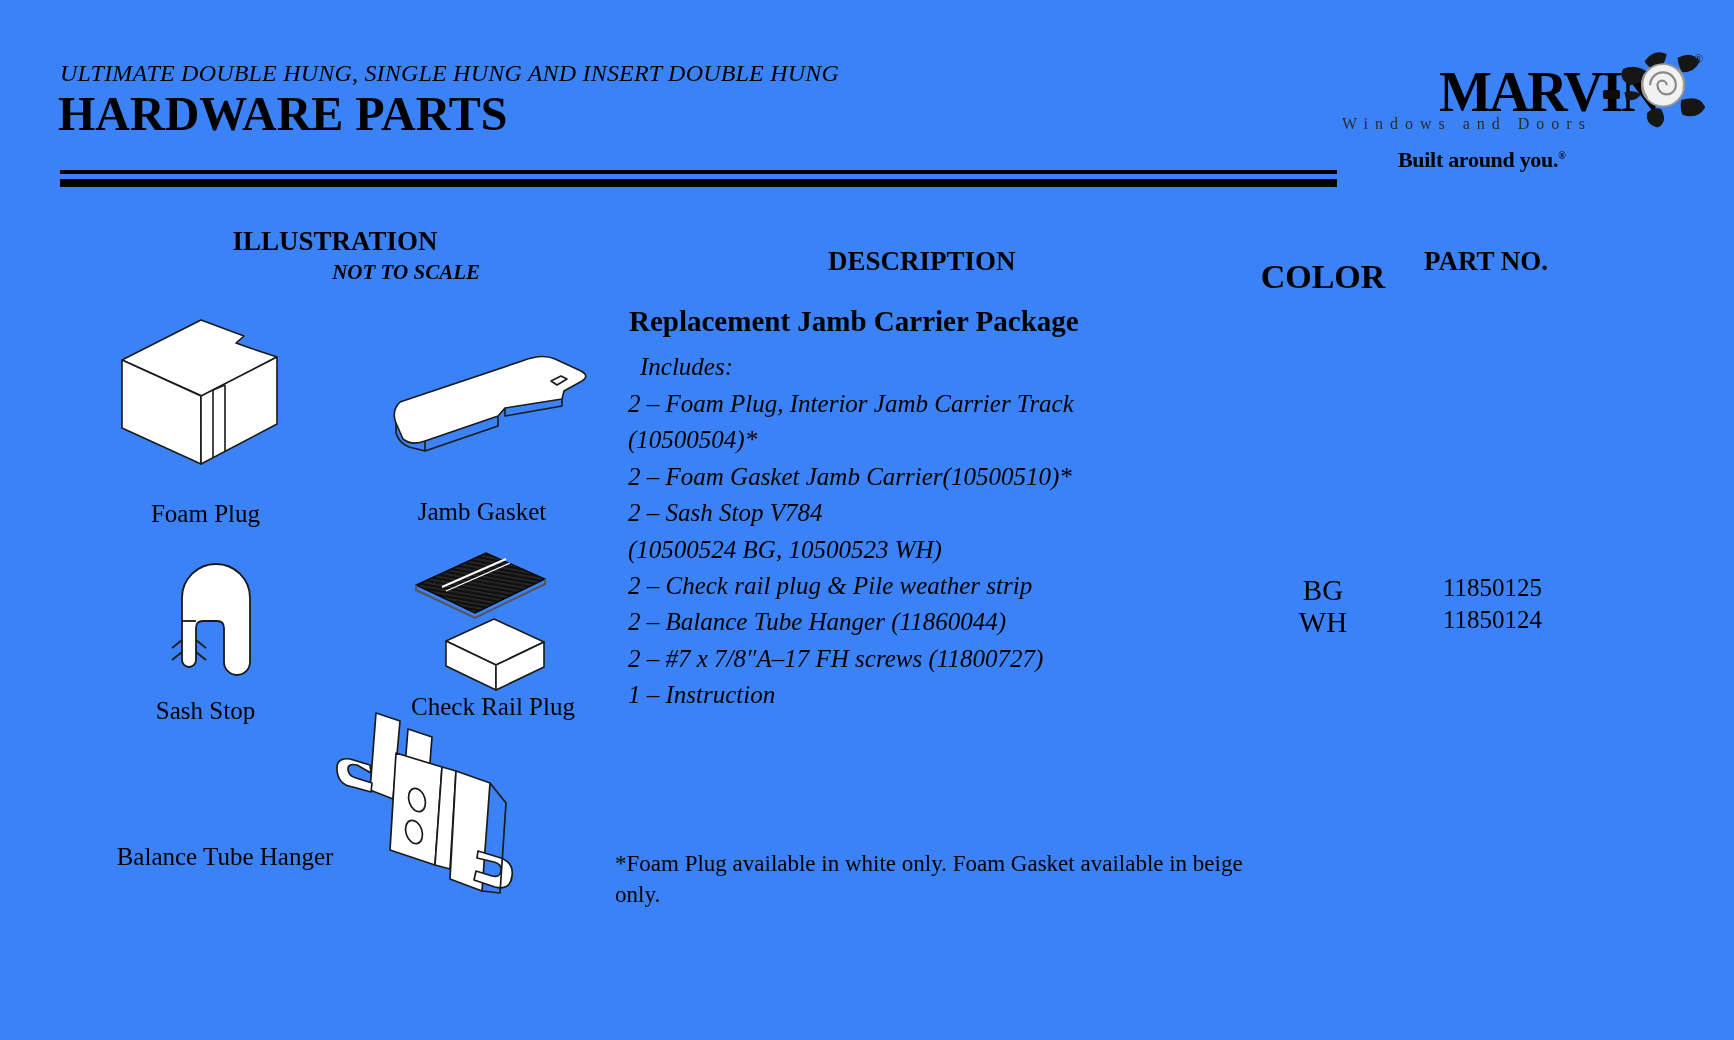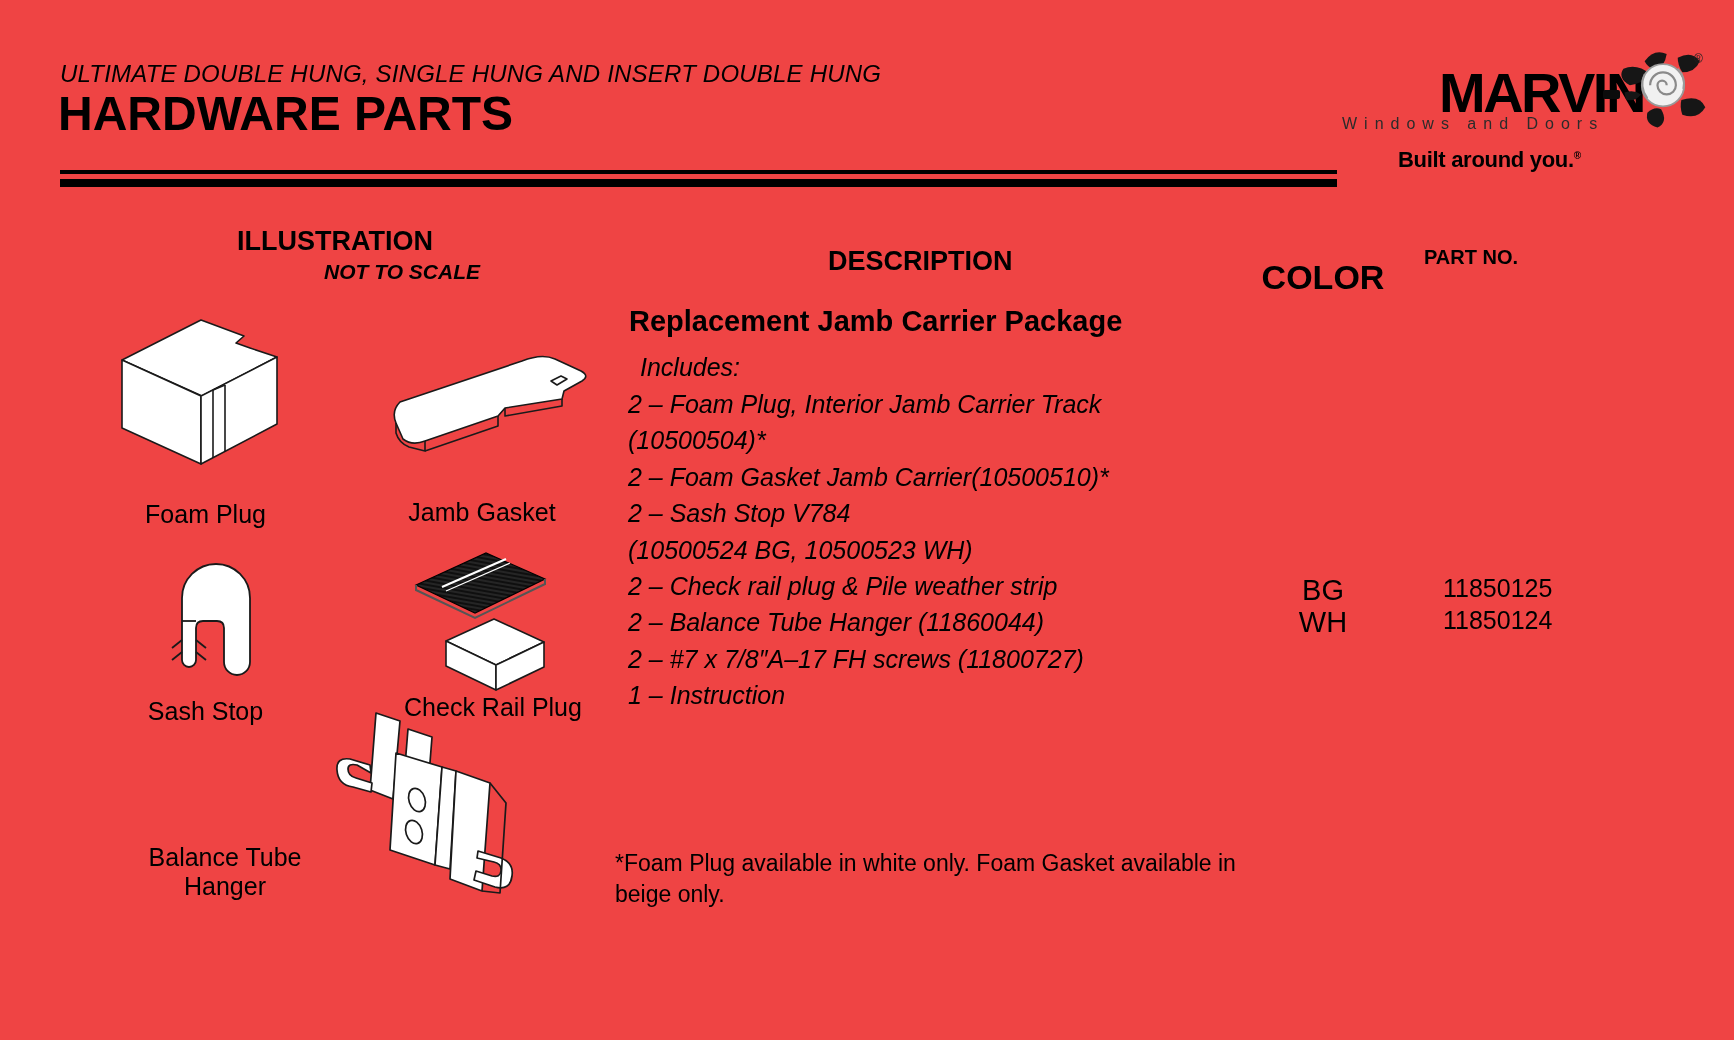--- a/index.html
+++ b/index.html
@@ -1,20 +1,20 @@
 <!DOCTYPE html>
 <html><head>
 <meta charset="utf-8">
 <style>
   html,body{margin:0;padding:0;background:#e8e8e8;}
   .page{
     position:relative;
     width:1734px;height:1040px;
-    background:#ef4444;
-    font-family:Liberation Sans, sans-serif;
+    background:#3b82f6;
+    font-family:Liberation Serif, serif;
     color:#000;
     overflow:hidden;
   }
   .abs{position:absolute;}
   
   .subtitle{left:60px;top:60px;font-size:24px;font-style:italic;font-weight:500;letter-spacing:.2px;white-space:nowrap;}
   .title{left:58px;top:86px;font-size:48px;font-weight:800;letter-spacing:0;white-space:nowrap;}
   .rule1{left:60px;top:170px;width:1277px;height:4px;background:#000;}
   .rule2{left:60px;top:179px;width:1277px;height:8px;background:#000;}
   
@@ -23,21 +23,21 @@
   .rose{left:1617px;top:46px;}
   .logo-reg{left:1694px;top:52px;font-size:12px;color:#222;}
   .division{left:1342px;top:115px;font-size:16px;letter-spacing:7px;color:#2b2b2b;white-space:nowrap;}
   .tagline{left:1398px;top:147px;font-size:22px;font-weight:700;letter-spacing:-.3px;white-space:nowrap;}
   .tagline sup{font-size:10px;}
   
   .col-illu{left:190px;top:226px;width:290px;text-align:center;font-size:27px;font-weight:700;}
   .col-illu-note{left:190px;top:260px;width:290px;text-align:right;font-size:21px;font-weight:700;font-style:italic;}
   .col-desc{left:828px;top:246px;font-size:27px;font-weight:700;white-space:nowrap;}
   .col-color{left:1258px;top:258px;width:130px;text-align:center;font-size:34px;font-weight:700;}
-  .col-part{left:1424px;top:246px;font-size:20px;font-weight:700;white-space:nowrap;}
+  .col-part{left:1424px;top:246px;font-size:27px;font-weight:700;white-space:nowrap;}
   
   .desc-heading{left:629px;top:305px;font-size:29px;font-weight:700;white-space:nowrap;}
   .desc-includes{left:640px;top:353px;font-size:25px;font-style:italic;}
   .desc-items{left:628px;top:386px;width:560px;font-size:25px;font-style:italic;line-height:36.4px;}
   .desc-items div{white-space:nowrap;}
   .footnote{left:615px;top:848px;width:648px;font-size:23px;line-height:31px;}
   
   .part-color{left:1258px;width:130px;text-align:center;font-size:29px;}
   .part-num{left:1423px;font-size:25px;white-space:nowrap;margin-left:20px;}
   .row-0{top:574px;}

